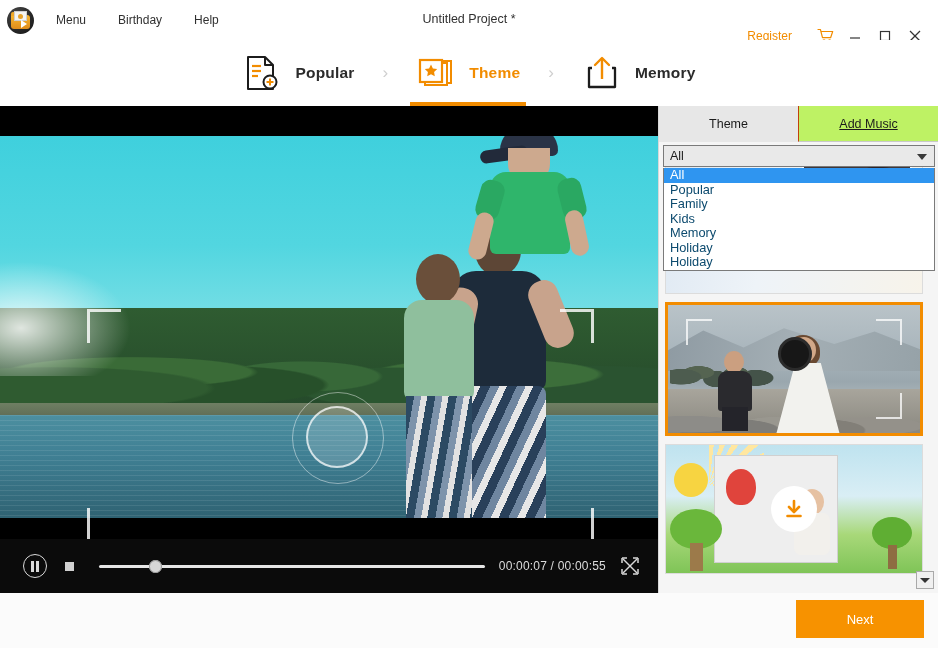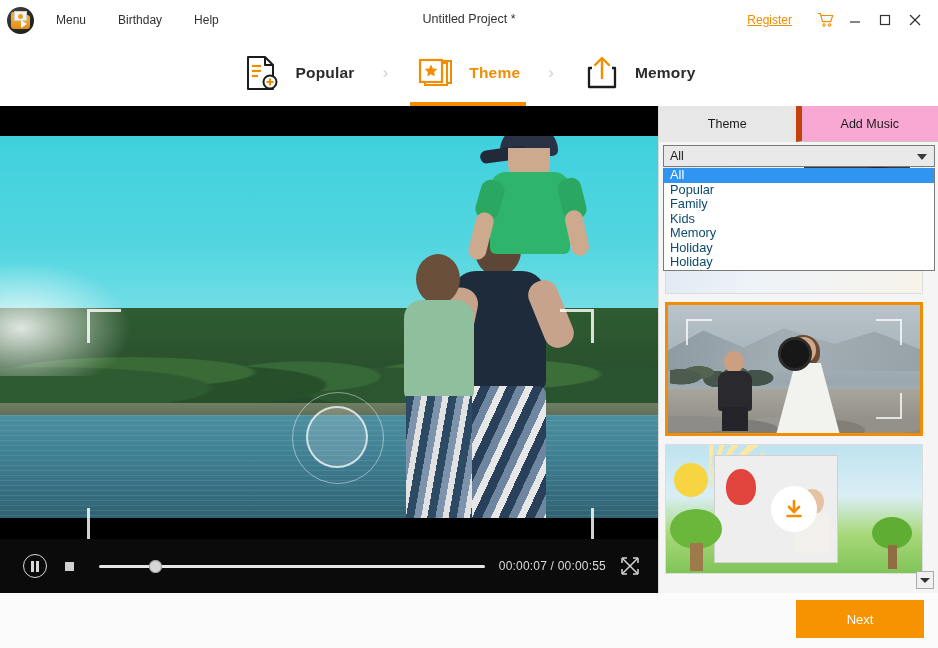--- a/index.html
+++ b/index.html
@@ -45,21 +45,21 @@
   .menu-item {
     font-size: 12px; color: #303030; padding: 4px 10px; margin-left: 12px;
     cursor: default; white-space: nowrap;
   }
   .menu-item:first-of-type { margin-left: 20px; }
   .project-title {
     position: absolute; left: 0; right: 0; top: 12px; text-align: center;
     font-size: 12.5px; color: #303030; pointer-events: none;
   }
   .tb-right {
-    position: absolute; right: 8px; top: 0; height: 40px;
+    position: absolute; right: 8px; top: 16px; height: 40px;
     display: flex; align-items: center; gap: 0px;
   }
   .register {
     font-size: 12px; color: #f28c00; text-decoration: underline;
     margin-right: 18px; cursor: pointer;
   }
   .ticon { width: 30px; height: 30px; display: flex; align-items: center; justify-content: center; cursor: pointer; }
   .ticon svg { display: block; }
 
   
@@ -186,21 +186,21 @@
     position: absolute; left: 658px; top: 106px; width: 280px; height: 487px;
     background: #f5f5f5; border-left: 1px solid #d8d8d8;
   }
   .tabs { display: flex; height: 36px; background: #f1f1f1; }
   .tab {
     flex: 1; display: flex; align-items: center; justify-content: center;
     font-size: 12.5px; color: #1b1b1b; cursor: pointer;
     border-bottom: 1px solid #c9c9c9;
   }
   .tab.active { background: #e7e7e7; border-bottom: 1px solid #e7e7e7; }
-  .tab.inactive { background: #f9a8d4; border-left: 6px solid #c2410c; }
+  .tab.inactive { background: #bef264; border-left: 1px solid #c2410c; text-decoration: underline; }
 
   .selectbox {
     position: relative; margin: 3px 0 0 4px; width: 272px; height: 22px;
     background: #e9e9e9; border: 1px solid #7a7a7a;
     display: flex; align-items: center; cursor: pointer;
   }
   .selectbox .val { font-size: 12.5px; color: #1b1b1b; margin-left: 6px; }
   .selectbox .arrow {
     position: absolute; right: 7px; top: 8px;
     width: 0; height: 0; border-left: 5px solid transparent; border-right: 5px solid transparent;

